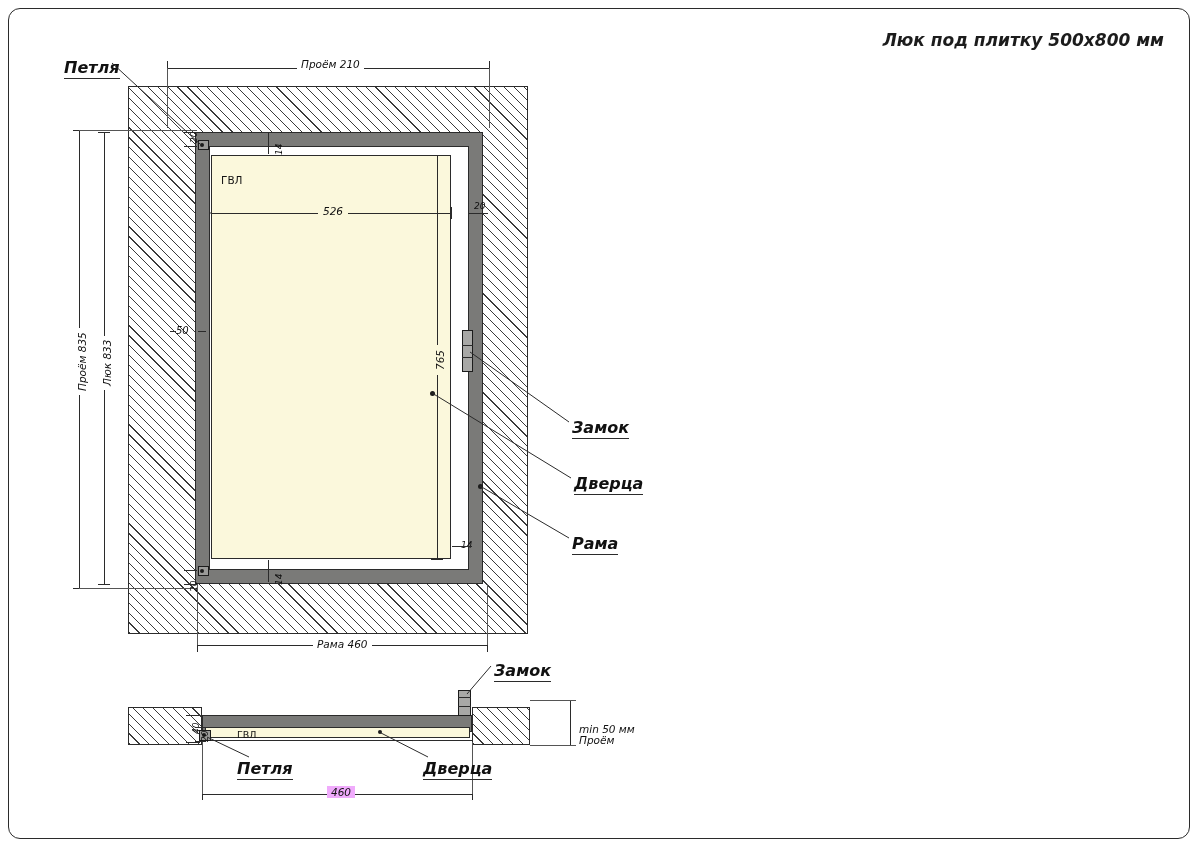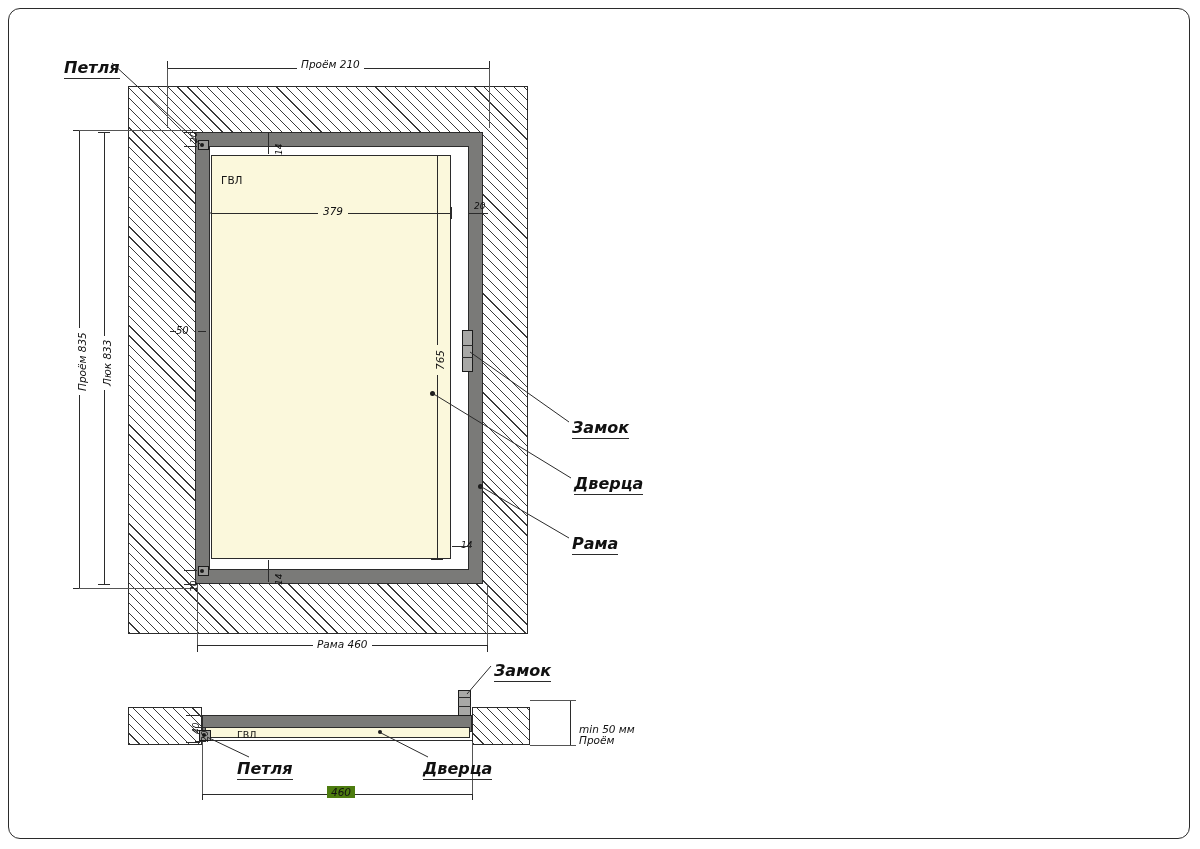--- a/index.html
+++ b/index.html
@@ -121,20 +121,21 @@
     pointer-events: none;
   }
 </style>
 </head>
 <body>
 
 <div id="sheet">
 
   <div class="frame-border"></div>
 
+  <div class="title">Люк под плитку 500x800 мм</div>
 
   <div class="wall" style="left:128px; top:86px; width:400px; height:548px;"></div>
 
   <div class="opening" style="left:195px; top:132px; width:288px; height:452px;"></div>
 
   <div class="frame-grey" style="left:195px; top:132px; width:288px; height:452px;"></div>
 
   <div class="opening" style="left:209px; top:146px; width:260px; height:424px; border:1px solid #2b2b2b;"></div>
 
   <div class="door-panel" style="left:211px; top:155px; width:240px; height:404px;"></div>
@@ -164,21 +165,21 @@
   <div class="ln h" style="left:197px; top:645px; width:290px;"></div>
   <div class="ln v" style="left:197px; top:638px; height:14px;"></div>
   <div class="ln v" style="left:487px; top:638px; height:14px;"></div>
   <div class="ln v" style="left:197px; top:584px; height:61px; background:#555;"></div>
   <div class="ln v" style="left:487px; top:584px; height:61px; background:#555;"></div>
   <div class="lbl it" style="left:313px; top:638px; background:#fff; padding:0 4px;">Рама 460</div>
 
   <div class="ln h" style="left:211px; top:213px; width:240px;"></div>
   <div class="ln v" style="left:211px; top:207px; height:12px;"></div>
   <div class="ln v" style="left:451px; top:207px; height:12px;"></div>
-  <div class="lbl it" style="left:318px; top:205px; background:#fbf8dc; padding:0 5px;">379</div>
+  <div class="lbl it" style="left:318px; top:205px; background:#fbf8dc; padding:0 5px;">526</div>
 
   <div class="ln v" style="left:437px; top:155px; height:404px;"></div>
   <div class="ln h" style="left:431px; top:155px; width:12px;"></div>
   <div class="ln h" style="left:431px; top:559px; width:12px;"></div>
   <div class="lbl it vert" style="left:434px; top:375px; background:#fbf8dc; padding:0 5px;">765</div>
 
   <div class="ln v" style="left:79px; top:130px; height:458px;"></div>
   <div class="ln h" style="left:73px; top:130px; width:12px;"></div>
   <div class="ln h" style="left:73px; top:588px; width:12px;"></div>
   <div class="ln h" style="left:79px; top:130px; width:118px; background:#555;"></div>
@@ -236,21 +237,21 @@
 
   <div class="lbl" style="left:237px; top:729px; font-size:9.5px;">ГВЛ</div>
 
   <div class="dot" style="left:378px; top:730px; width:4px; height:4px;"></div>
 
   <div class="ln h" style="left:202px; top:794px; width:270px;"></div>
   <div class="ln v" style="left:202px; top:788px; height:12px;"></div>
   <div class="ln v" style="left:472px; top:788px; height:12px;"></div>
   <div class="ln v" style="left:202px; top:742px; height:52px; background:#555;"></div>
   <div class="ln v" style="left:472px; top:742px; height:52px; background:#555;"></div>
-  <div class="lbl it" style="left:327px; top:786px; background:#4d7c0f; padding:0 4px;text-align:center;">460</div>
+  <div class="lbl it" style="left:327px; top:786px; background:#f0abfc; padding:0 4px;text-align:center;">460</div>
 
   <div class="lbl it vert" style="left:191px; top:734px; font-size:9px;">40</div>
   <div class="ln h" style="left:186px; top:715px; width:14px;"></div>
   <div class="ln h" style="left:186px; top:742px; width:14px;"></div>
 
   <div class="lbl it vert" style="left:200px; top:742px; font-size:9px;">20</div>
   <div class="ln h" style="left:195px; top:727px; width:11px;"></div>
   <div class="ln h" style="left:195px; top:741px; width:11px;"></div>
 
   <div class="ln v" style="left:570px; top:700px; height:45px;"></div>

